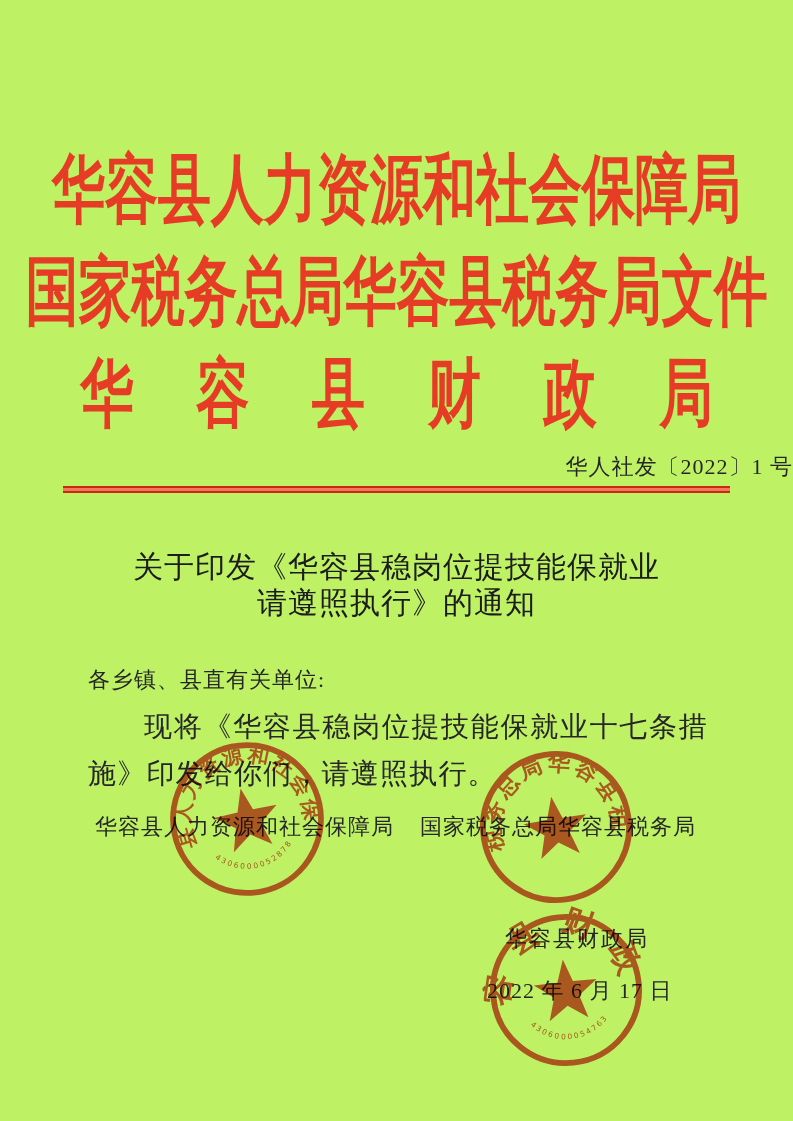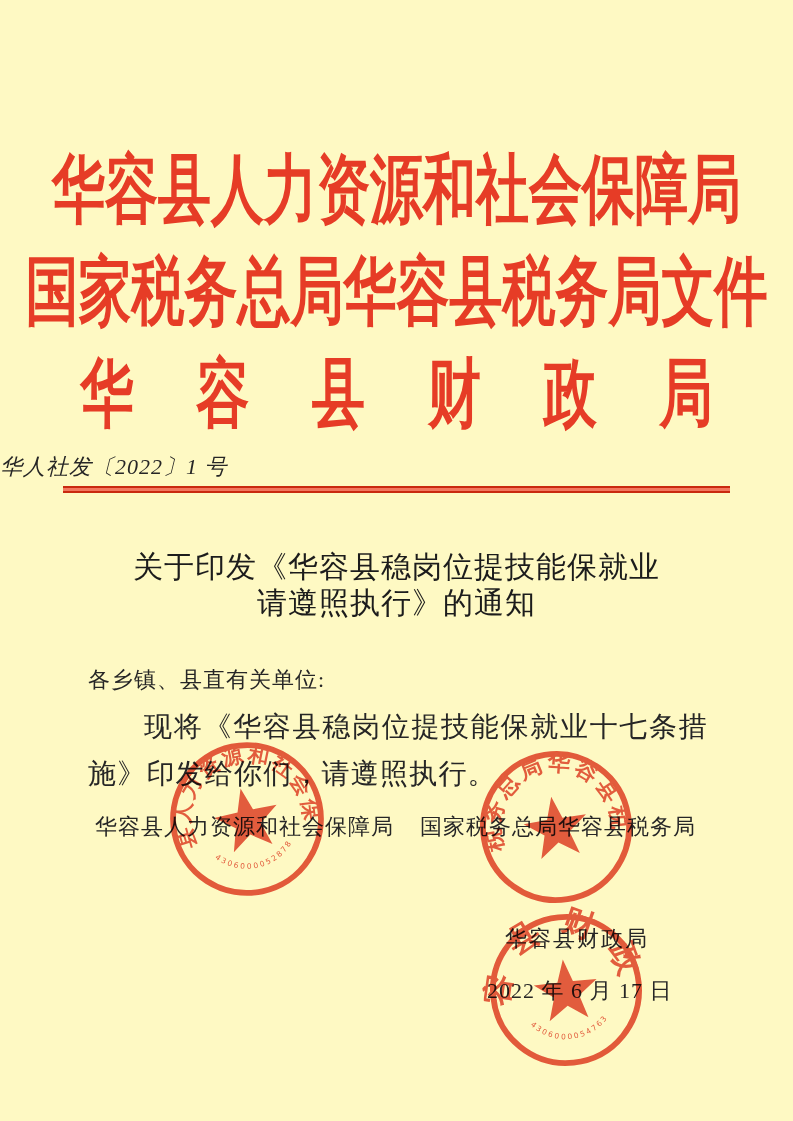--- a/index.html
+++ b/index.html
@@ -1,19 +1,19 @@
 <!DOCTYPE html>
 <html><head>
 <meta charset="utf-8">
 <style>
   html,body{margin:0;padding:0;background:#ffffff;}
   .page{
     position:relative;
     width:793px;height:1121px;
-    background:#fef9c3;
+    background:#bef264;
     overflow:hidden;
     font-family:"Liberation Serif","DejaVu Serif",serif;
     color:#1f1f1f;
   }
   
   .letterhead{position:absolute;top:138px;left:0;width:100%;}
   .hdr-line{
     display:block;width:100%;
     text-align:center;
     line-height:102px;height:102px;
@@ -28,22 +28,22 @@
     line-height:102px;height:102px;
     font-size:53px;font-weight:bold;
     color:#e63c26;
     transform:scaleY(1.42);
     text-align:justify;
     text-align-last:justify;
     white-space:nowrap;
   }
   .doc-number{
     position:absolute;top:450px;left:0;width:100%;
-    text-align:left;font-size:22px;line-height:34px;
-    color:#262626;letter-spacing:1px;font-style:italic;
+    text-align:right;font-size:22px;line-height:34px;
+    color:#262626;letter-spacing:1px;
   }
   .red-rule{
     position:absolute;top:486px;left:63px;width:667px;height:7px;
     background:linear-gradient(to bottom,#c9290f 0 2px,#f2775e 2px 5px,#c9290f 5px 7px);
   }
   .doc-title{
     position:absolute;top:549px;left:0;width:100%;
     text-align:center;font-size:30px;font-weight:normal;
     line-height:36px;color:#1c1c1c;letter-spacing:1px;
   }

